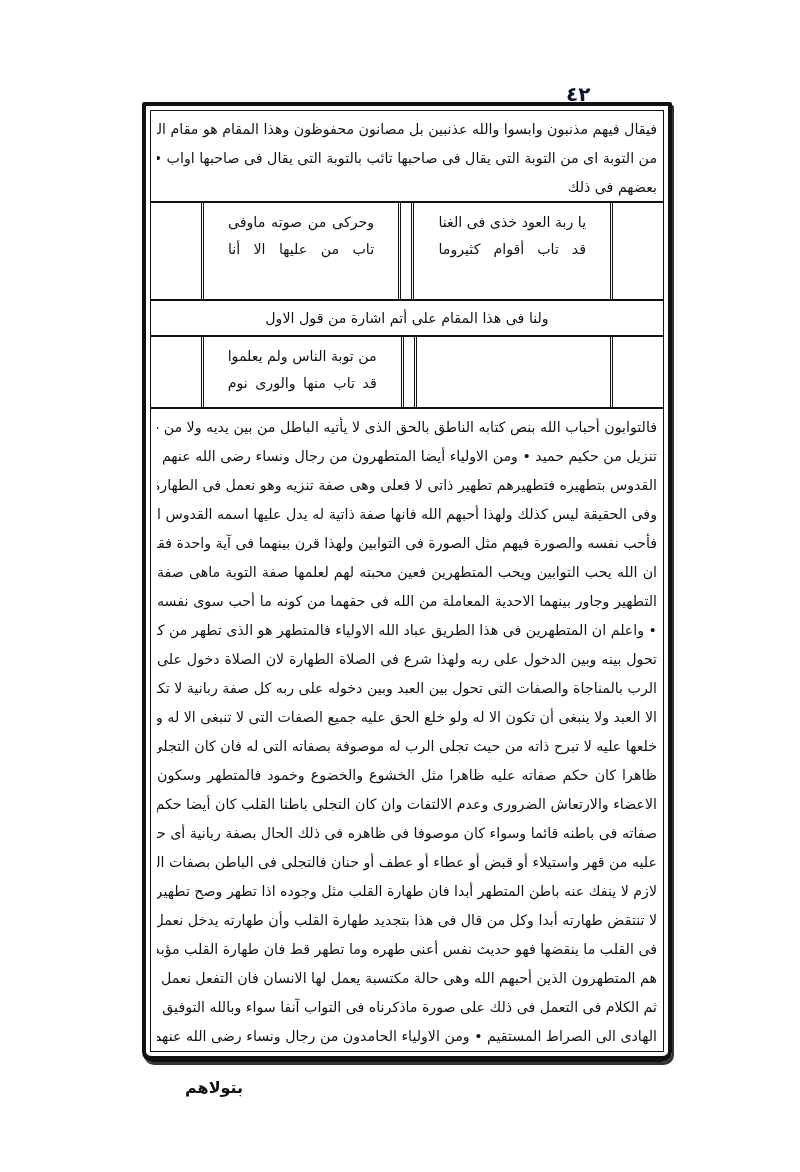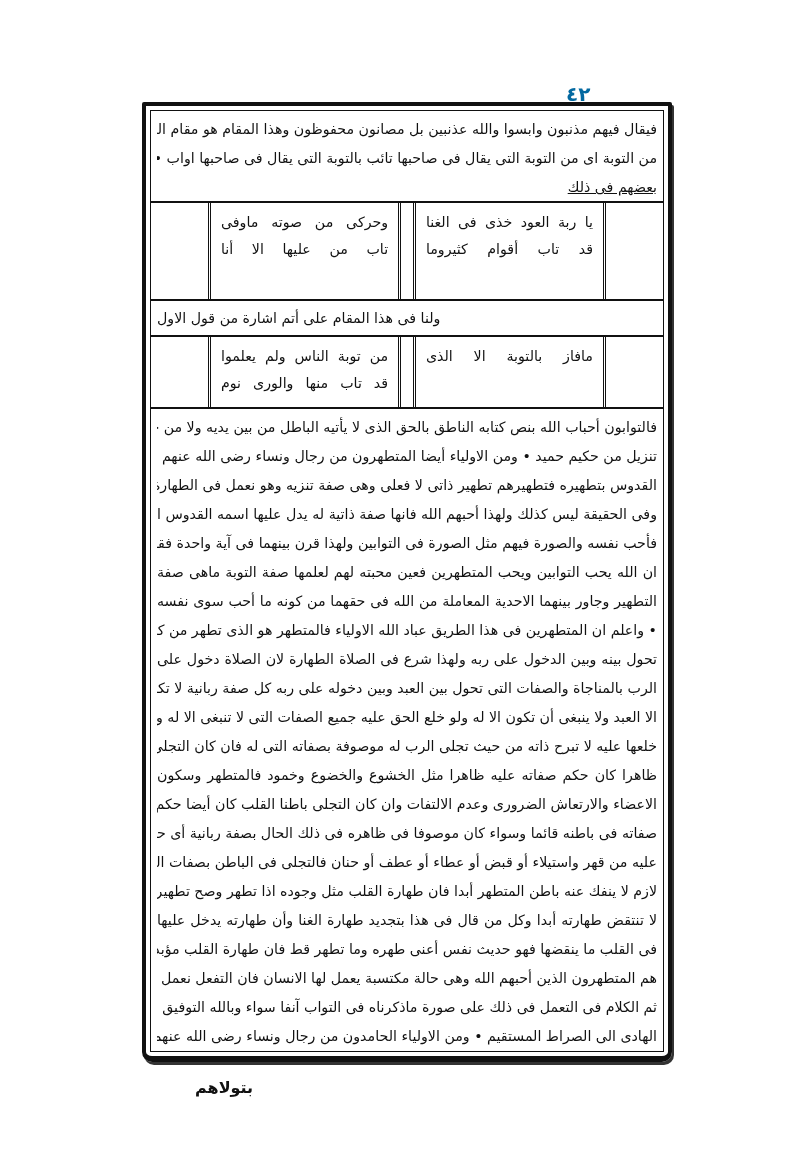--- a/index.html
+++ b/index.html
@@ -15,21 +15,21 @@
     font-family: "DejaVu Sans", sans-serif;
     color: #111;
   }
   .page-number {
     position: absolute;
     left: 566px;
     top: 82px;
     font-size: 20px;
     font-weight: bold;
     direction: rtl;
-    color: #0369a1;
+    color: #0f172a;
   }
   .frame {
     position: absolute;
     left: 142px;
     top: 102px;
     width: 522px;
     height: 950px;
     border-top: 4px solid #111;
     border-left: 4px solid #111;
     border-right: 4px solid #111;
@@ -60,21 +60,20 @@
   .prose .line {
     display: block;
     height: 29px;
     overflow: hidden;
     white-space: nowrap;
     text-align: justify;
     text-align-last: justify;
   }
   .prose .line.last {
     text-align-last: right;
-    text-decoration: underline;
   }
   .block-top {
     padding-top: 4px;
     height: 86px;
   }
   .verse-table {
     display: flex;
     direction: rtl;
     height: 96px;
     border-top: 2px solid #111;
@@ -83,54 +82,53 @@
   .verse-table.small {
     height: 70px;
   }
   .verse-spacer {
     width: 58px;
   }
   .verse-cell {
     border-left: 3px double #111;
     border-right: 3px double #111;
     width: 170px;
-    padding: 6px 10px;
+    padding: 6px 24px;
     font-size: 14.2px;
     line-height: 27px;
     text-align: justify;
     text-align-last: justify;
     direction: rtl;
   }
   .verse-gap {
     width: 58px;
   }
   .verse-cell .vline {
     display: block;
     white-space: nowrap;
     overflow: hidden;
   }
   .mid-line {
     padding: 4px 6px;
     height: 26px;
     line-height: 26px;
     font-size: 14.2px;
     direction: rtl;
-    text-align: left;
+    text-align: center;
   }
   .main-block {
     padding-top: 4px;
   }
   .catchword {
     position: absolute;
     left: 185px;
     top: 1078px;
     font-size: 16px;
     font-weight: bold;
     direction: rtl;
-    margin-left: 10px;
   }
 </style>
 </head>
 <body>
 
 <div class="page-number">٤٢</div>
 
 <div class="frame">
   <div class="inner">
 
@@ -152,21 +150,20 @@
         <span class="vline">تاب من عليها الا أنا</span>
       </div>
       <div class="verse-spacer"></div>
     </div>
 
     <div class="mid-line">ولنا فى هذا المقام على أتم اشارة من قول الاول</div>
 
     <div class="verse-table small">
       <div class="verse-spacer"></div>
       <div class="verse-cell">
-        <span class="vline">مافاز بالتوبة الا الذى</span>
       </div>
       <div class="verse-gap" style="width:12px"></div>
       <div class="verse-cell">
         <span class="vline">من توبة الناس ولم يعلموا</span>
         <span class="vline">قد تاب منها والورى نوم</span>
       </div>
       <div class="verse-spacer"></div>
     </div>
 
     <div class="prose main-block">
@@ -180,21 +177,21 @@
       <span class="line">• واعلم ان المتطهرين فى هذا الطريق عباد الله الاولياء فالمتطهر هو الذى تطهر من كل صفة</span>
       <span class="line">تحول بينه وبين الدخول على ربه ولهذا شرع فى الصلاة الطهارة لان الصلاة دخول على</span>
       <span class="line">الرب بالمناجاة والصفات التى تحول بين العبد وبين دخوله على ربه كل صفة ربانية لا تكون</span>
       <span class="line">الا العبد ولا ينبغى أن تكون الا له ولو خلع الحق عليه جميع الصفات التى لا تنبغى الا له ولابد من</span>
       <span class="line">خلعها عليه لا تبرح ذاته من حيث تجلى الرب له موصوفة بصفاته التى له فان كان التجلى له</span>
       <span class="line">ظاهرا كان حكم صفاته عليه ظاهرا مثل الخشوع والخضوع وخمود فالمتطهر وسكون</span>
       <span class="line">الاعضاء والارتعاش الضرورى وعدم الالتفات وان كان التجلى باطنا القلب كان أيضا حكم</span>
       <span class="line">صفاته فى باطنه قائما وسواء كان موصوفا فى ظاهره فى ذلك الحال بصفة ربانية أى حكمها ظاهر</span>
       <span class="line">عليه من قهر واستيلاء أو قبض أو عطاء أو عطف أو حنان فالتجلى فى الباطن بصفات العبودية</span>
       <span class="line">لازم لا ينفك عنه باطن المتطهر أبدا فان طهارة القلب مثل وجوده اذا تطهر وصح تطهيره</span>
-      <span class="line">لا تنتقض طهارته أبدا وكل من قال فى هذا بتجديد طهارة الغنا وأن طهارته يدخل عليها</span>
+      <span class="line">لا تنتقض طهارته أبدا وكل من قال فى هذا بتجديد طهارة القلب وأن طهارته يدخل نعمل</span>
       <span class="line">فى القلب ما ينقضها فهو حديث نفس أعنى طهره وما تطهر قط فان طهارة القلب مؤبدة وهؤلاء</span>
       <span class="line">هم المتطهرون الذين أحبهم الله وهى حالة مكتسبة يعمل لها الانسان فان التفعل نعمل الفعل</span>
       <span class="line">ثم الكلام فى التعمل فى ذلك على صورة ماذكرناه فى التواب آنفا سواء وبالله التوفيق وهو</span>
       <span class="line">الهادى الى الصراط المستقيم • ومن الاولياء الحامدون من رجال ونساء رضى الله عنهم</span>
     </div>
 
   </div>
 </div>
 
 <div class="catchword">بتولاهم</div>

